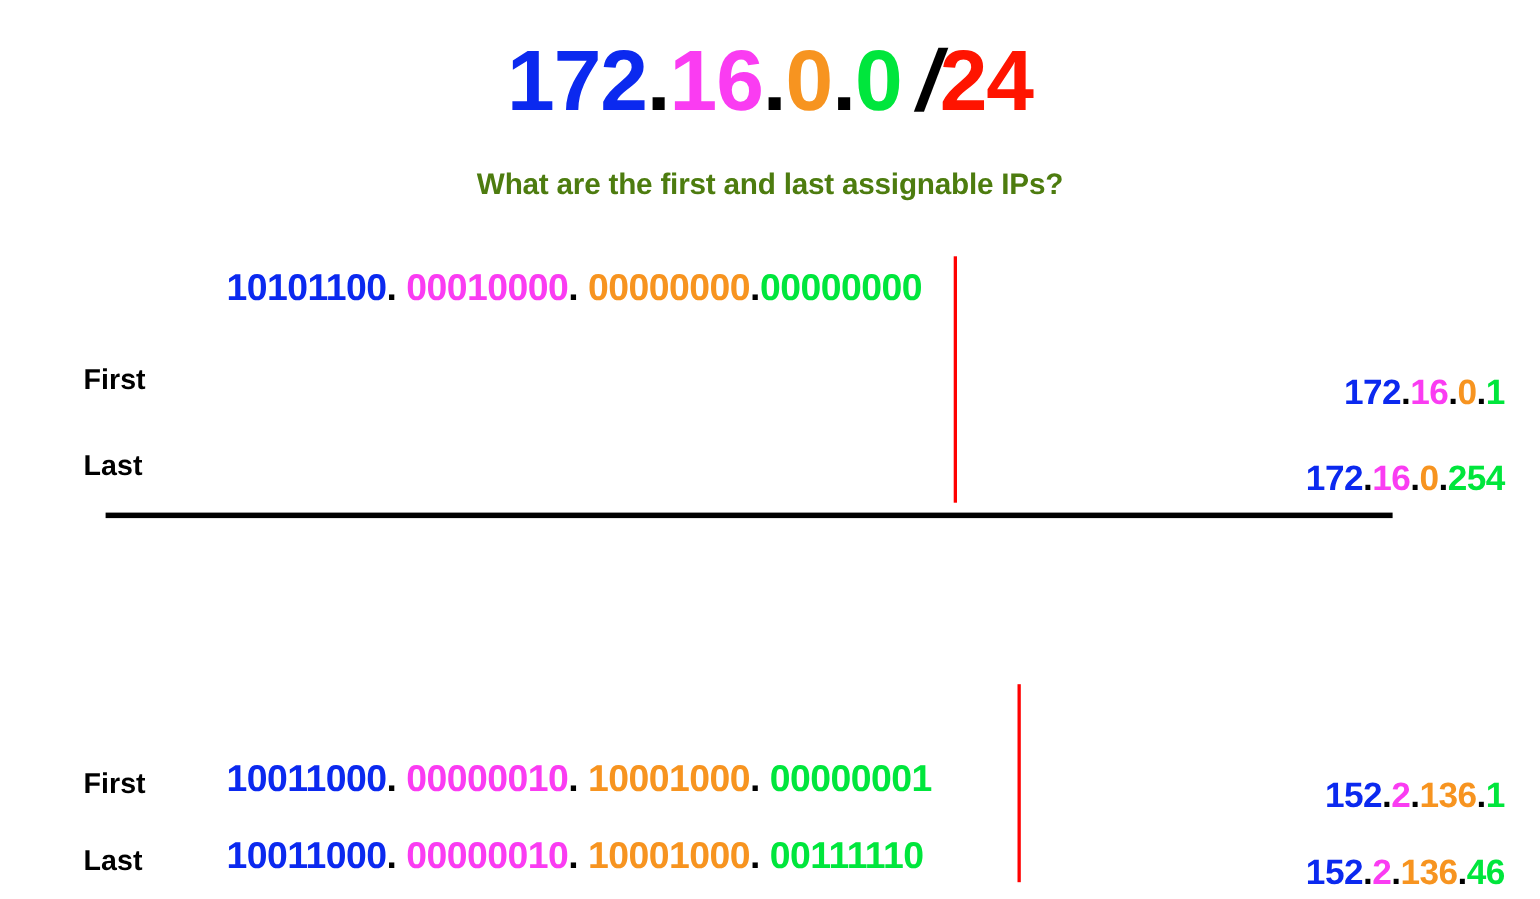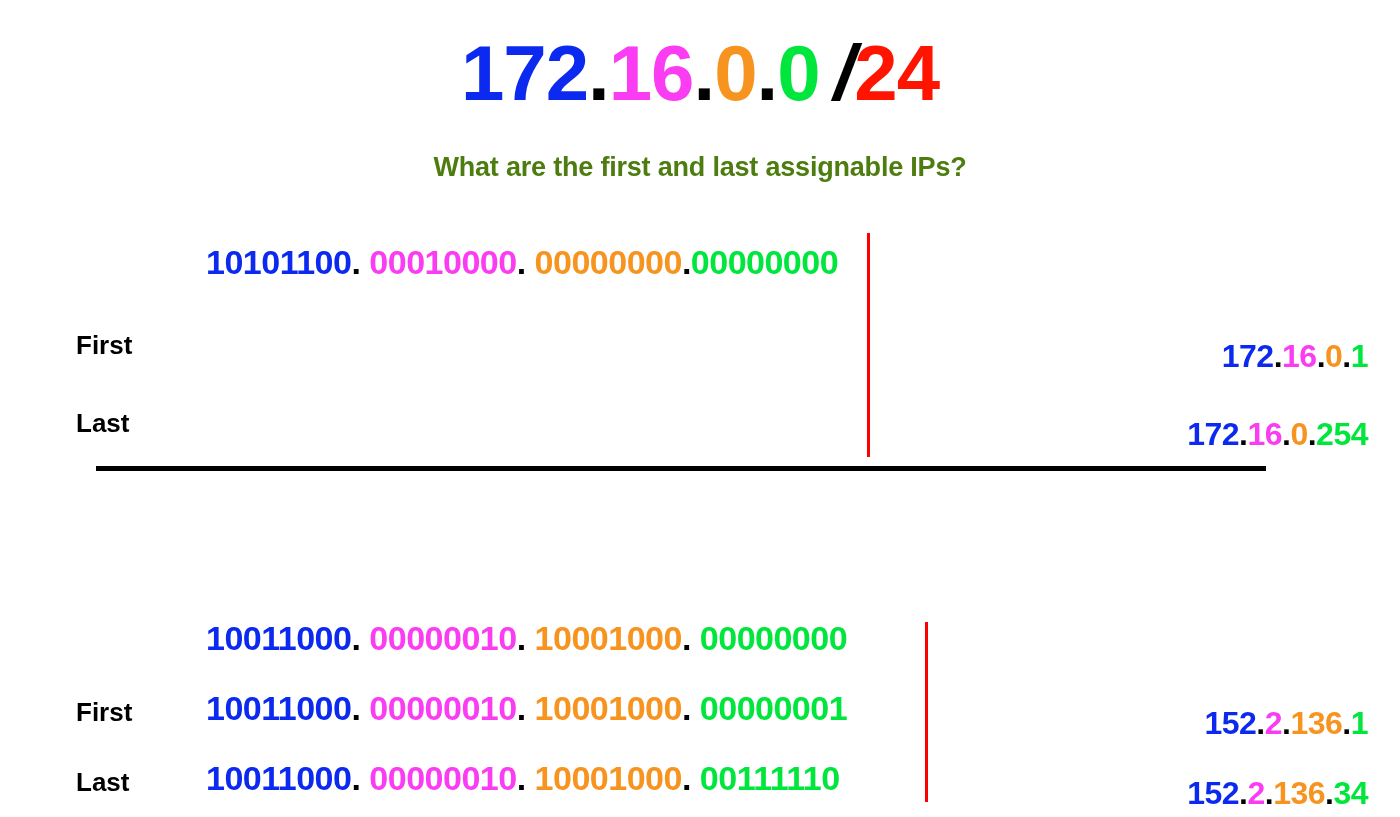--- a/index.html
+++ b/index.html
@@ -132,39 +132,34 @@
     <div class="ip-result" style="right:32px;">
       <span class="c-blue">172</span><span class="sep">.</span><span class="c-magenta">16</span><span class="sep">.</span><span class="c-orange">0</span><span class="sep">.</span><span class="c-green">254</span>
     </div>
   </div>
 
   <div class="divider" style="left:96px; top:466px; width:1170px;"></div>
 
 
   <div class="red-line" style="left:925px; top:622px; height:180px;"></div>
 
-  <div class="bin-row" style="top:619px;">
-    <div class="bin-octets" style="left:196px;">
-      <span class="c-blue">10011000</span><span class="sep">.</span><span class="gap"></span><span class="c-magenta">00000010</span><span class="sep">.</span><span class="gap"></span><span class="c-orange">10001000</span><span class="sep">.</span><span class="gap"></span><span class="c-green">00000000</span>
-    </div>
-  </div>
 
   <div class="bin-row" style="top:689px;">
     <div class="row-label" style="left:76px;">First</div>
     <div class="bin-octets" style="left:196px;">
       <span class="c-blue">10011000</span><span class="sep">.</span><span class="gap"></span><span class="c-magenta">00000010</span><span class="sep">.</span><span class="gap"></span><span class="c-orange">10001000</span><span class="sep">.</span><span class="gap"></span><span class="c-green">00000001</span>
     </div>
     <div class="ip-result" style="right:32px;">
       <span class="c-blue">152</span><span class="sep">.</span><span class="c-magenta">2</span><span class="sep">.</span><span class="c-orange">136</span><span class="sep">.</span><span class="c-green">1</span>
     </div>
   </div>
 
   <div class="bin-row" style="top:759px;">
     <div class="row-label" style="left:76px;">Last</div>
     <div class="bin-octets" style="left:196px;">
       <span class="c-blue">10011000</span><span class="sep">.</span><span class="gap"></span><span class="c-magenta">00000010</span><span class="sep">.</span><span class="gap"></span><span class="c-orange">10001000</span><span class="sep">.</span><span class="gap"></span><span class="c-green">00111110</span>
     </div>
     <div class="ip-result" style="right:32px;">
-      <span class="c-blue">152</span><span class="sep">.</span><span class="c-magenta">2</span><span class="sep">.</span><span class="c-orange">136</span><span class="sep">.</span><span class="c-green">34</span>
+      <span class="c-blue">152</span><span class="sep">.</span><span class="c-magenta">2</span><span class="sep">.</span><span class="c-orange">136</span><span class="sep">.</span><span class="c-green">46</span>
     </div>
   </div>
 
 </div>
 
 </body></html>

